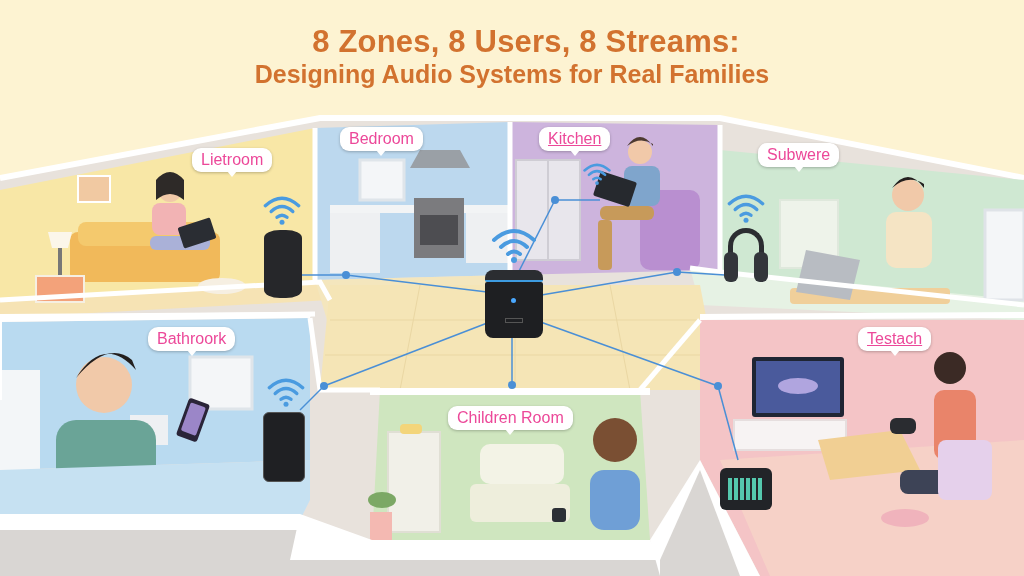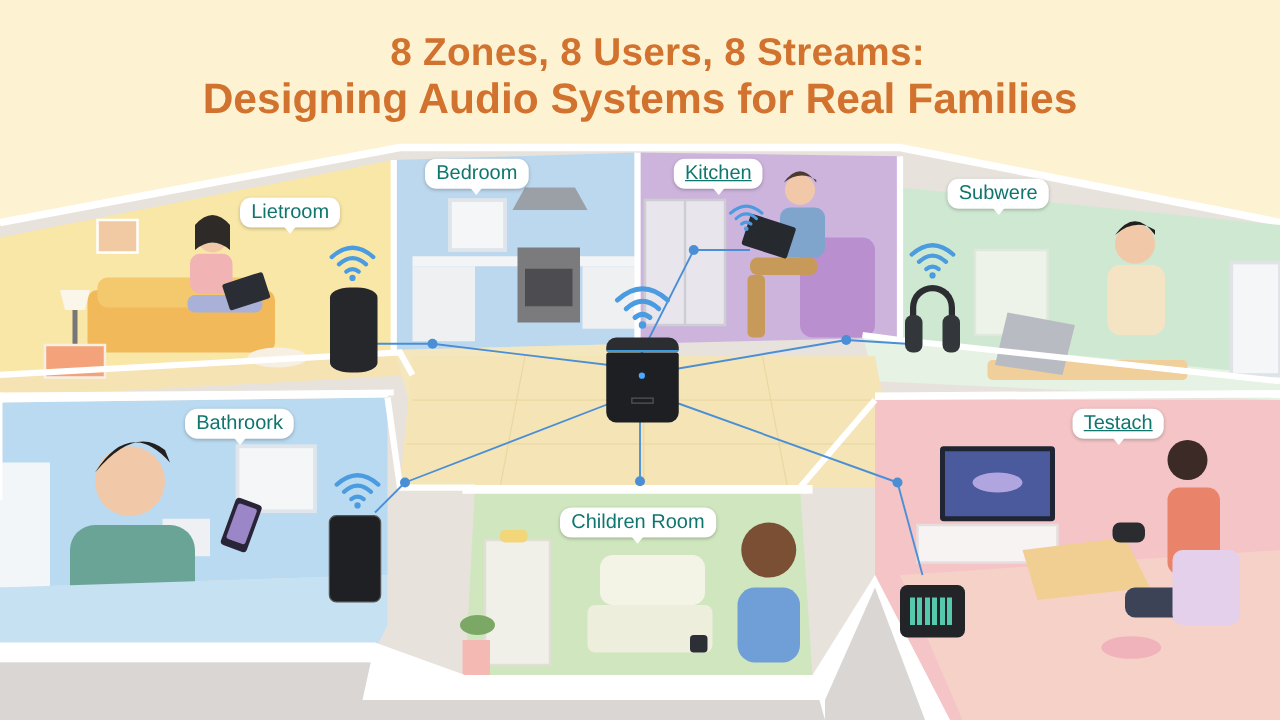--- a/index.html
+++ b/index.html
@@ -1,22 +1,22 @@
 <!DOCTYPE html>
 <html><head>
 <meta charset="utf-8">
 <style>
   * { box-sizing: border-box; margin: 0; padding: 0; }
   html, body { width: 1024px; height: 576px; overflow: hidden; }
   body { background: #fdf3d2; font-family: "Liberation Sans", sans-serif; position: relative; }
   .title { position: absolute; left: 0; right: 0; text-align: center; color: #d2722f; font-weight: bold; }
   .t1 { top: 24px; font-size: 31px; letter-spacing: 0.2px; margin-left: 28px; }
-  .t2 { top: 60px; font-size: 34px; }
+  .t2 { top: 60px; font-size: 25px; }
   .plan { position: absolute; left: 0; top: 0; width: 1024px; height: 576px; }
-  .label { position: absolute; background: #fff; border-radius: 9px; padding: 3px 9px; font-size: 16px; color: #0f766e; box-shadow: 0 1px 3px rgba(0,0,0,0.25); white-space: nowrap; }
+  .label { position: absolute; background: #fff; border-radius: 9px; padding: 3px 9px; font-size: 16px; color: #ec4899; box-shadow: 0 1px 3px rgba(0,0,0,0.25); white-space: nowrap; }
   .label:after { content: ""; position: absolute; left: 50%; bottom: -5px; margin-left: -5px; width: 0; height: 0; border-left: 5px solid transparent; border-right: 5px solid transparent; border-top: 6px solid #fff; }
   .wifi { position: absolute; }
   .dev { position: absolute; }
   .node { position: absolute; width: 8px; height: 8px; border-radius: 50%; background: #4a8fd6; }
 </style>
 </head>
 <body>
 
 <div class="title t1">8 Zones, 8 Users, 8 Streams:</div>
 <div class="title t2">Designing Audio Systems for Real Families</div>
@@ -235,19 +235,19 @@
 <div class="dev" style="left:263px;top:412px;width:42px;height:70px;background:#1f2023;border-radius:6px;border:1px solid #555;"></div>
 <div class="dev" style="left:724px;top:228px;width:44px;height:60px;">
   <div style="position:absolute;left:4px;top:0;width:36px;height:36px;border:5px solid #2b2d31;border-bottom:none;border-radius:20px 20px 0 0;"></div>
   <div style="position:absolute;left:0;top:24px;width:14px;height:30px;background:#33363b;border-radius:6px;"></div>
   <div style="position:absolute;left:30px;top:24px;width:14px;height:30px;background:#33363b;border-radius:6px;"></div>
 </div>
 <div class="dev" style="left:720px;top:468px;width:52px;height:42px;background:#222428;border-radius:6px;">
   <div style="position:absolute;left:8px;top:10px;width:34px;height:22px;background:repeating-linear-gradient(90deg,#5ee6c6 0 4px,#222428 4px 6px);opacity:0.85;"></div>
 </div>
 
-<div class="label" style="left:192px;top:158px;">Lietroom</div>
+<div class="label" style="left:192px;top:148px;">Lietroom</div>
 <div class="label" style="left:340px;top:127px;">Bedroom</div>
 <div class="label" style="left:539px;top:127px;text-decoration:underline;">Kitchen</div>
 <div class="label" style="left:758px;top:143px;">Subwere</div>
 <div class="label" style="left:148px;top:327px;border-radius:10px;">Bathroork</div>
 <div class="label" style="left:448px;top:406px;">Children Room</div>
 <div class="label" style="left:858px;top:327px;text-decoration:underline;">Testach</div>
 
 </body></html>

